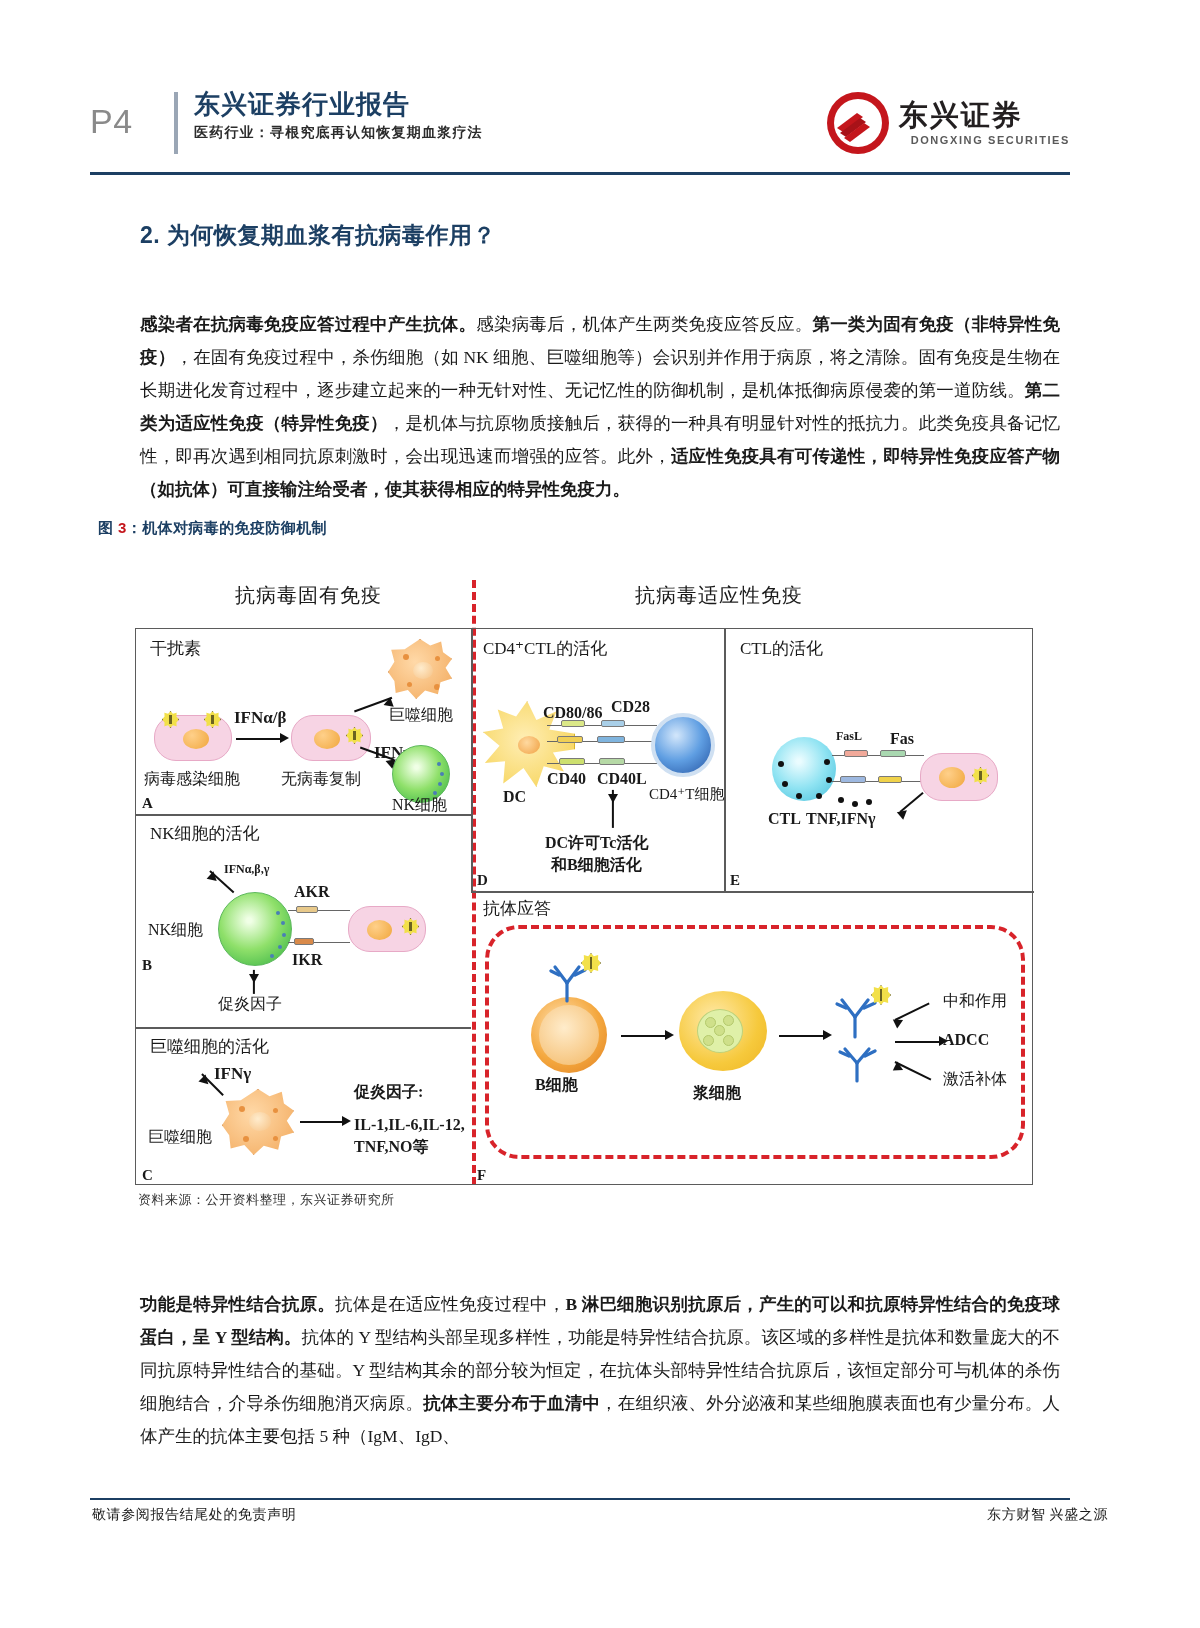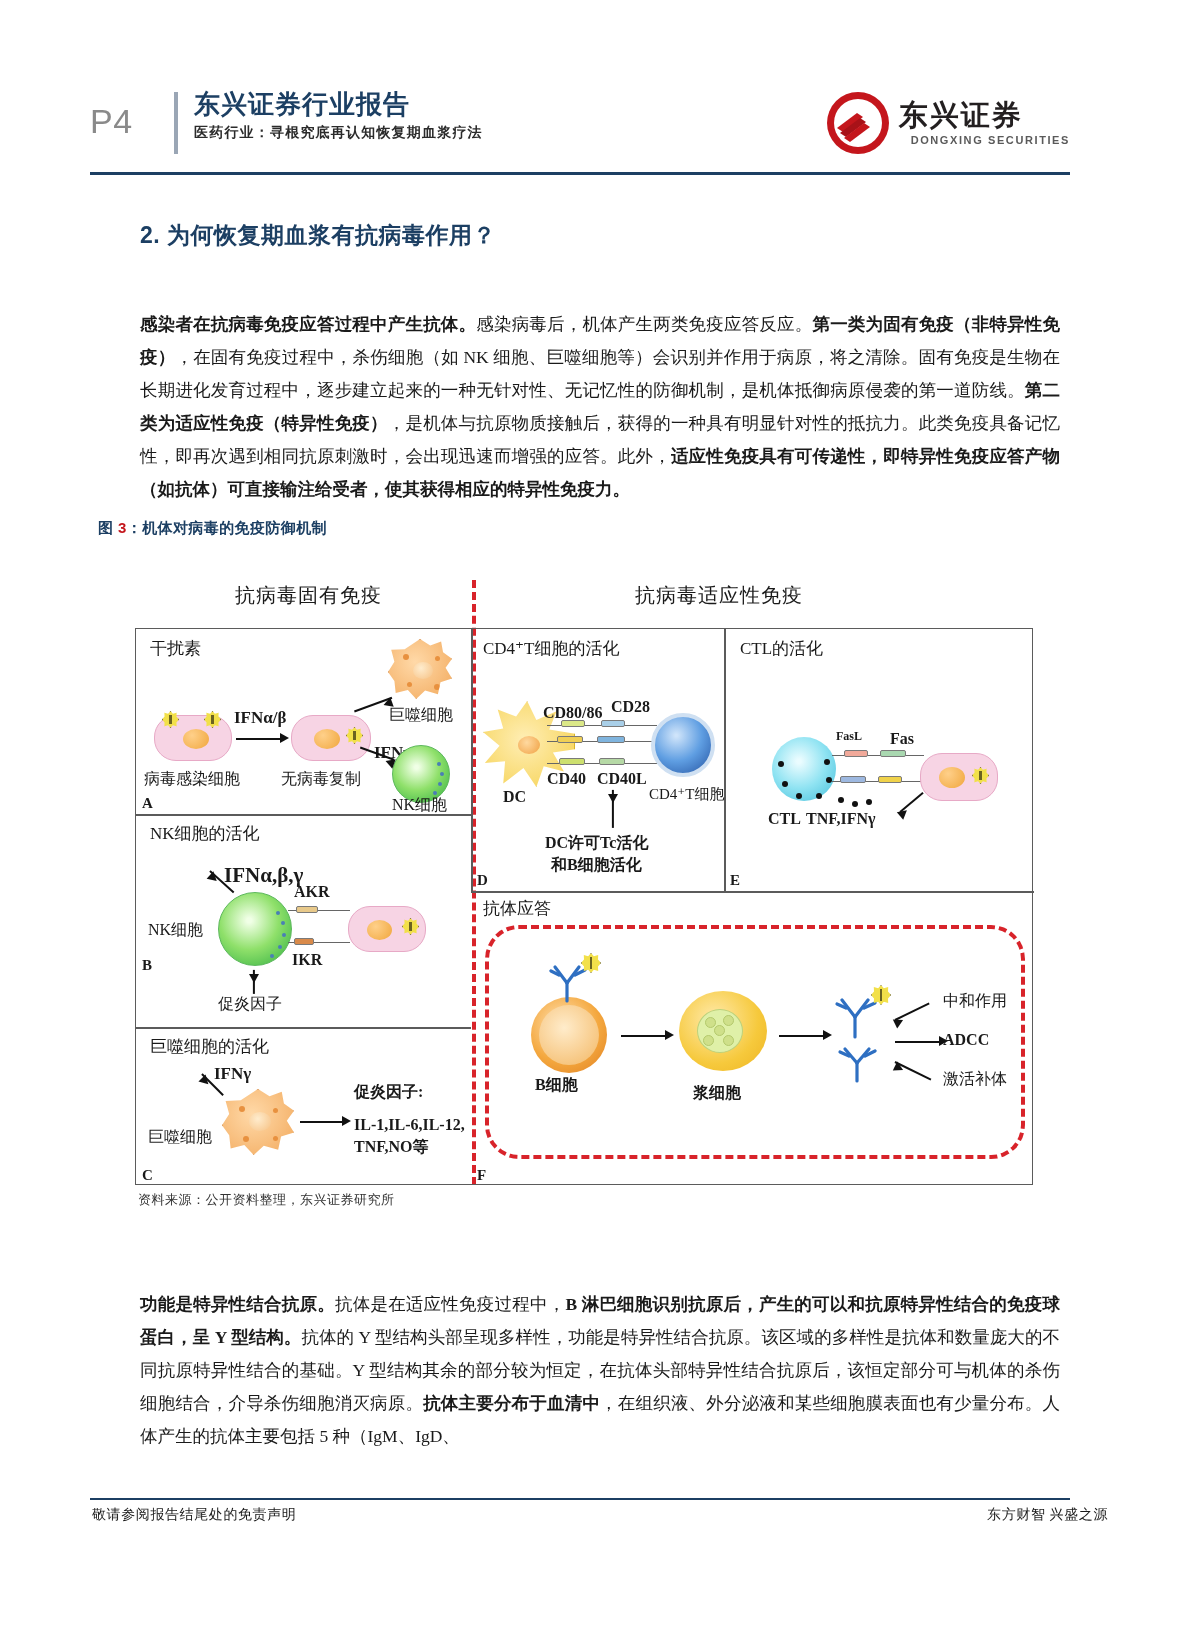--- a/index.html
+++ b/index.html
@@ -359,21 +359,21 @@
       <div class="arrow-line" style="left:258px; top:130px; width:36px; transform:rotate(200deg);"></div>
       <div class="arrow-head" style="left:258px; top:130px; transform:rotate(200deg);"></div>
       <div class="lbl" style="left:256px; top:166px; font-size:16px;">NK细胞</div>
 
       <div class="panel-label">A</div>
     </div>
 
     <div class="panel" style="left:0; top:185px; width:335px; height:162px;">
       <div class="panel-title">NK细胞的活化</div>
 
-      <div class="lbl lbl-b" style="left:88px; top:48px; font-size:21px;">IFNα,β,γ</div>
+      <div class="lbl lbl-b" style="left:88px; top:48px; font-size:12px;">IFNα,β,γ</div>
       <div class="arrow-line" style="left:74px; top:56px; width:32px; transform:rotate(42deg);"></div>
       <div class="arrow-head" style="left:74px; top:56px; transform:rotate(42deg);"></div>
 
       <div class="nkcell" style="left:82px; top:78px; width:74px; height:74px;">
         <div class="grain" style="left:57px;top:18px;"></div>
         <div class="grain" style="left:62px;top:28px;"></div>
         <div class="grain" style="left:63px;top:40px;"></div>
         <div class="grain" style="left:59px;top:52px;"></div>
         <div class="grain" style="left:51px;top:61px;"></div>
       </div>
@@ -419,21 +419,21 @@
       <div class="arrow-head" style="left:206px; top:89px;"></div>
 
       <div class="lbl lbl-b" style="left:218px; top:55px; font-size:16px;">促炎因子:</div>
       <div class="lbl lbl-b" style="left:218px; top:88px; font-size:16px;">IL-1,IL-6,IL-12,</div>
       <div class="lbl lbl-b" style="left:218px; top:110px; font-size:16px;">TNF,NO等</div>
 
       <div class="panel-label">C</div>
     </div>
 
     <div class="panel" style="left:335px; top:0; width:253px; height:262px;">
-      <div class="panel-title" style="left:12px; top:8px;">CD4⁺T细胞的活化</div>
+      <div class="panel-title" style="left:12px; top:8px;">CD4⁺CTL的活化</div>
 
       <div class="dcell" style="left:12px; top:72px; width:92px; height:86px;">
         <div class="dnuc" style="left:34px; top:34px; width:22px; height:18px;"></div>
       </div>
       <div class="lbl lbl-b" style="left:32px; top:158px; font-size:16px;">DC</div>
 
       <div class="rline" style="left:76px; top:96px; width:110px;"></div>
       <div class="rbar" style="left:90px; top:91px; width:24px; background:#dbe888;"></div>
       <div class="rbar" style="left:130px; top:91px; width:24px; background:#a9cfe8;"></div>
 

